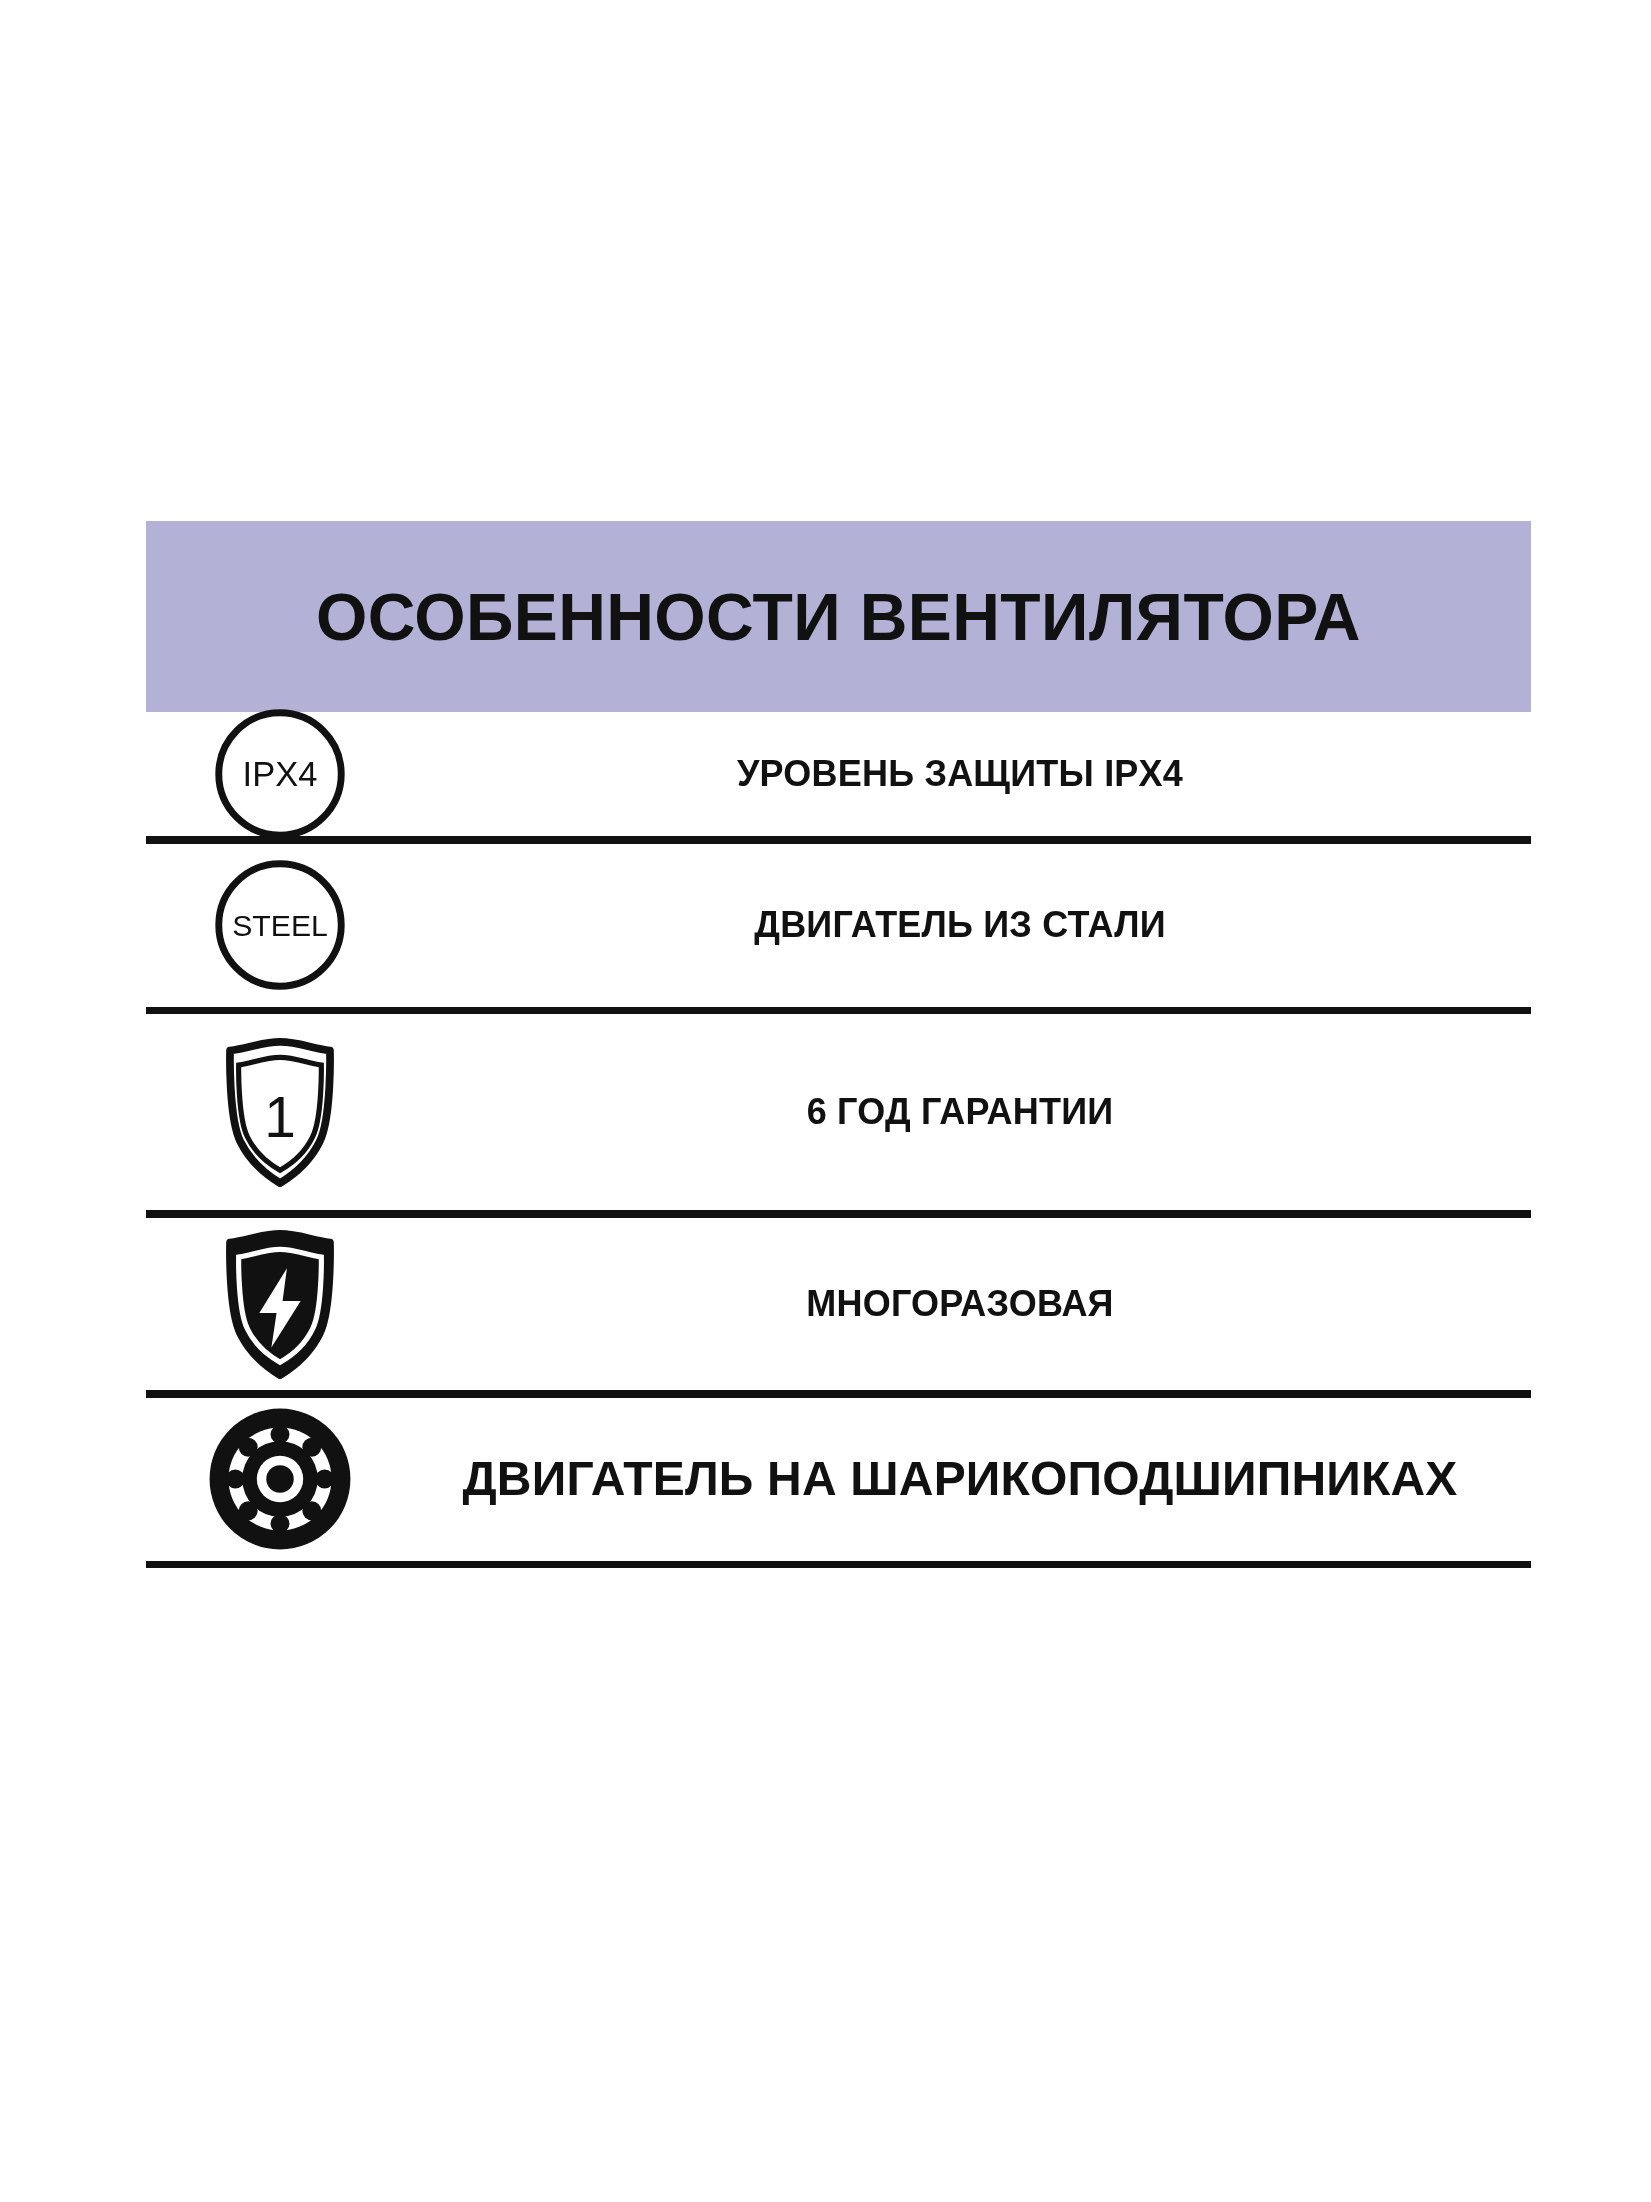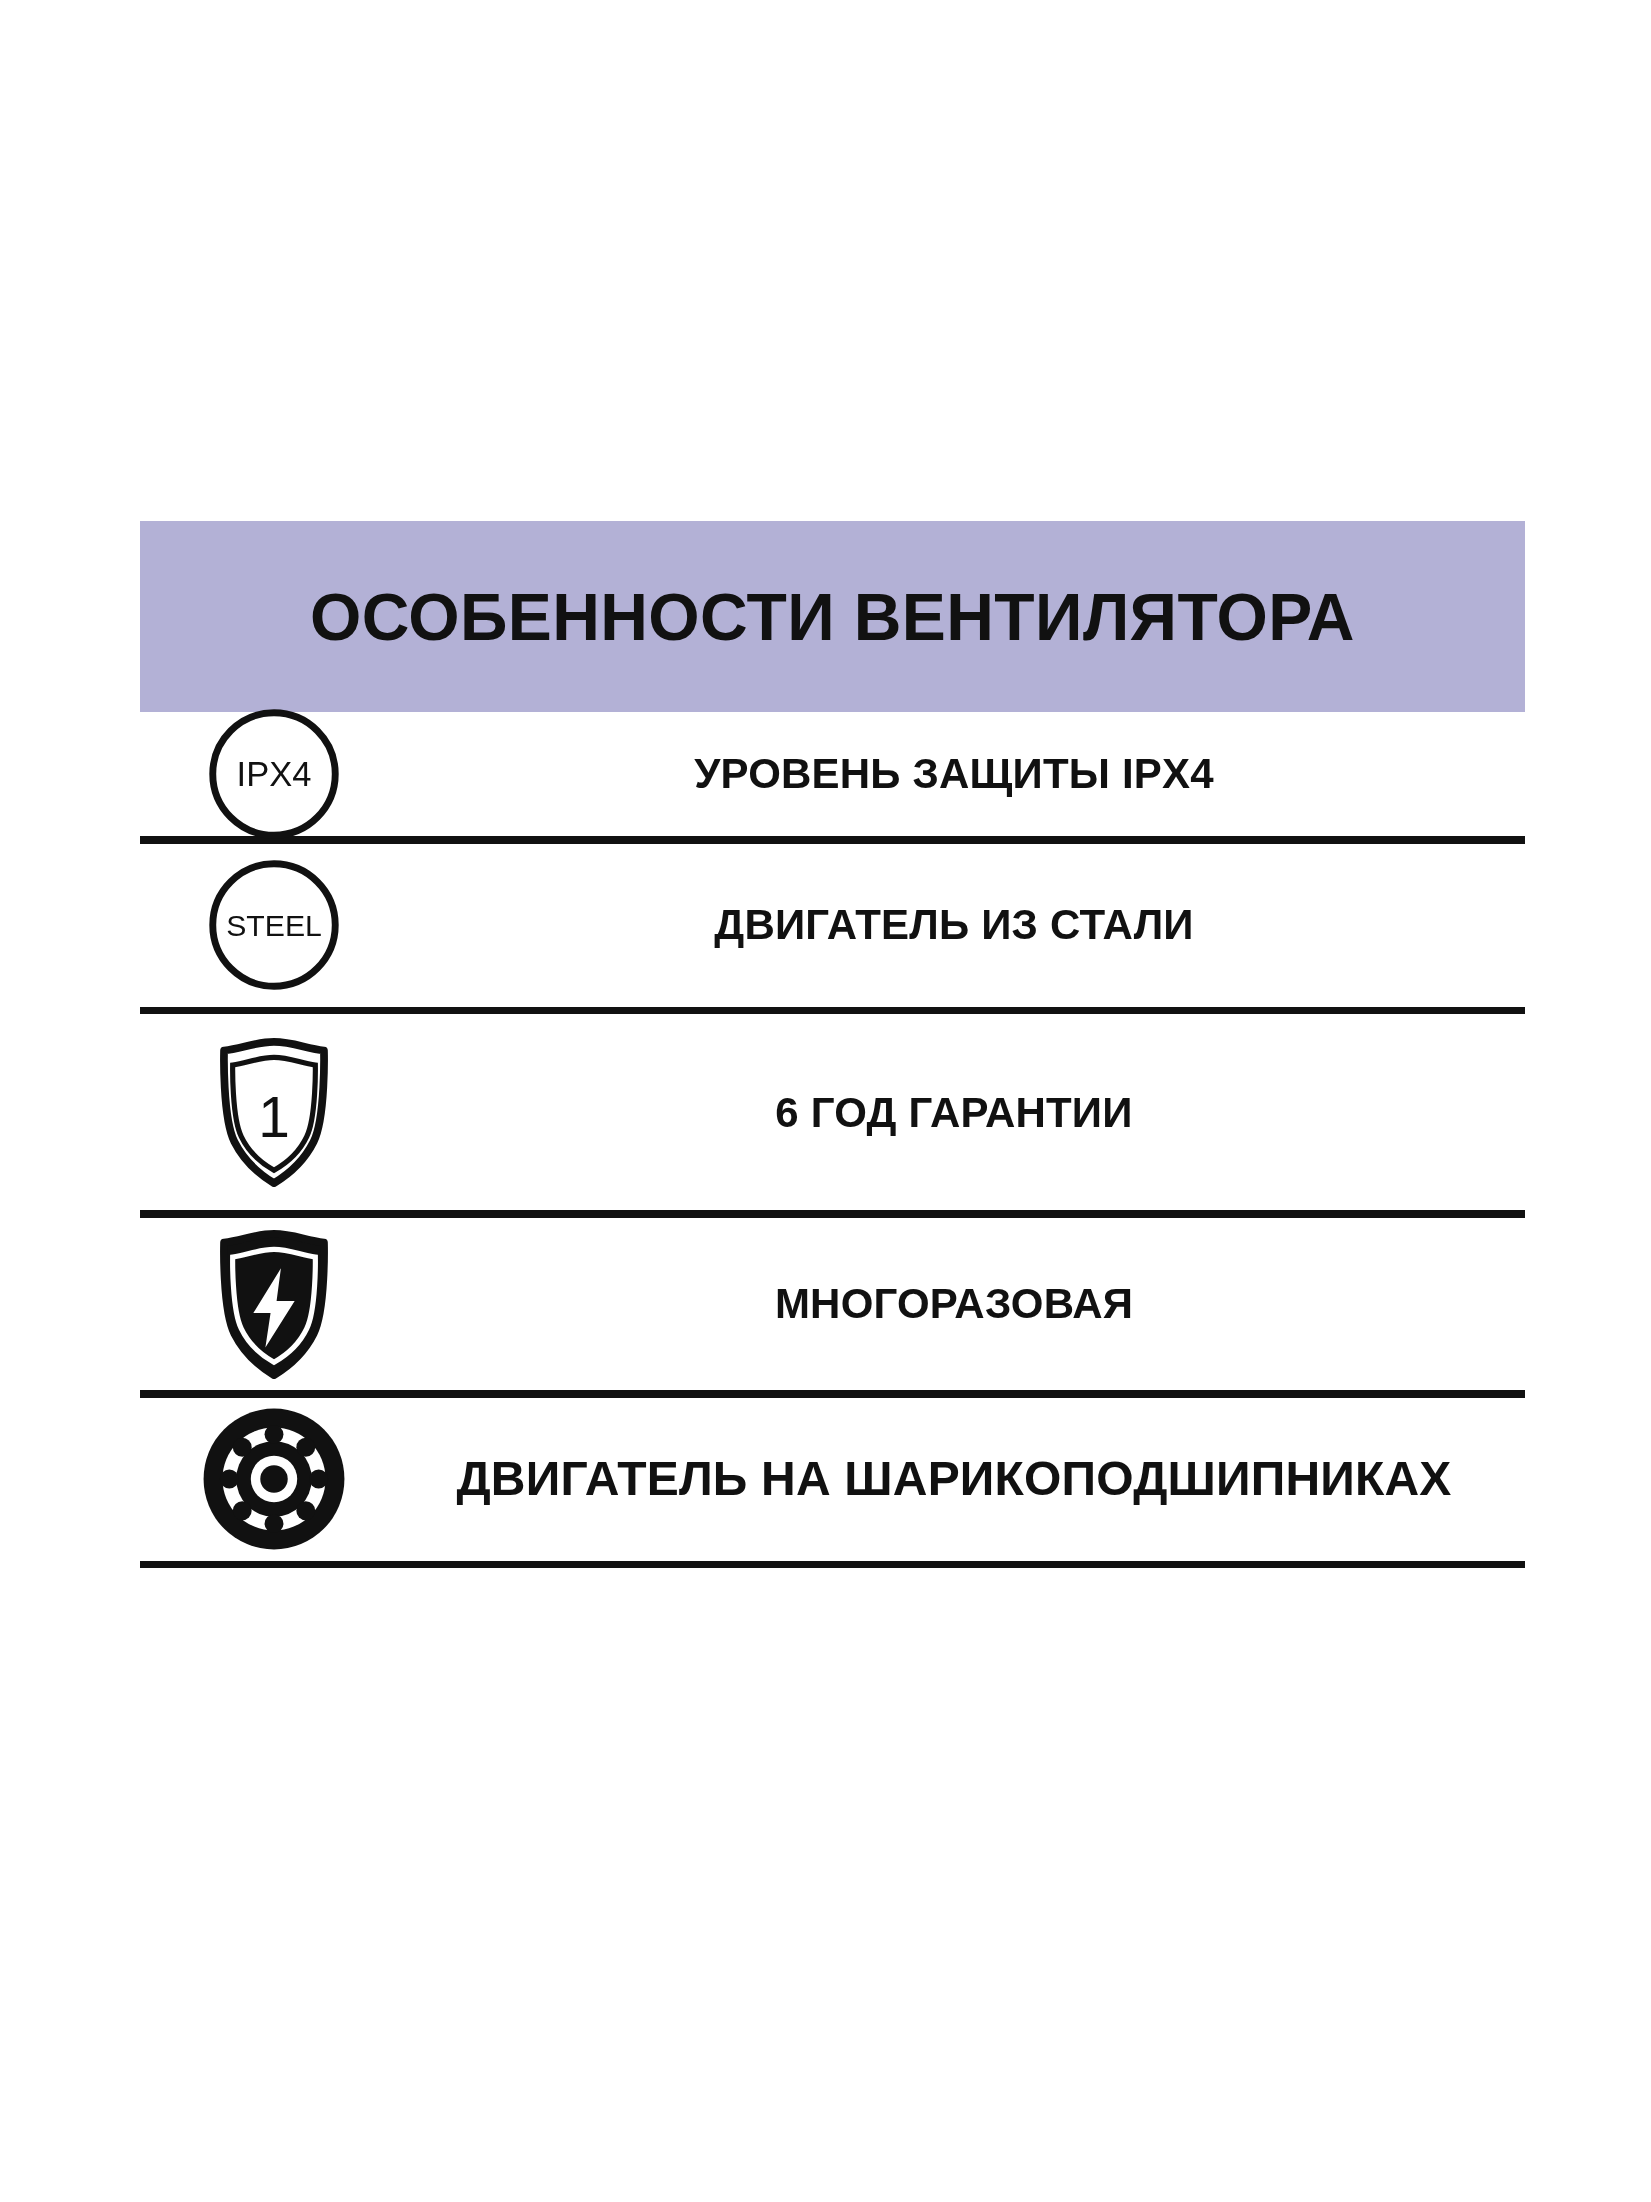--- a/index.html
+++ b/index.html
@@ -20,21 +20,21 @@
     position: absolute;
     left: 0;
     top: 0;
     width: 1652px;
     height: 2203px;
     background: #ffffff;
   }
 
   .panel {
     position: absolute;
-    left: 140px;
+    left: 146px;
     top: 521px;
     width: 1385px;
   }
 
   
   .banner {
     width: 100%;
     height: 191px;
     background: #b3b1d6;
     display: flex;
@@ -82,21 +82,21 @@
   }
   .label-cell {
     flex: 1;
     display: flex;
     align-items: center;
     justify-content: center;
     padding-right: 24px;
     box-sizing: border-box;
   }
   .label {
-    font-size: 42px;
+    font-size: 36px;
     font-weight: 700;
     color: #111111;
     text-align: center;
     line-height: 1.18;
     letter-spacing: 0.2px;
   }
   .label.small {
     font-size: 48px;
   }
   .label .line2 { display: block; }

